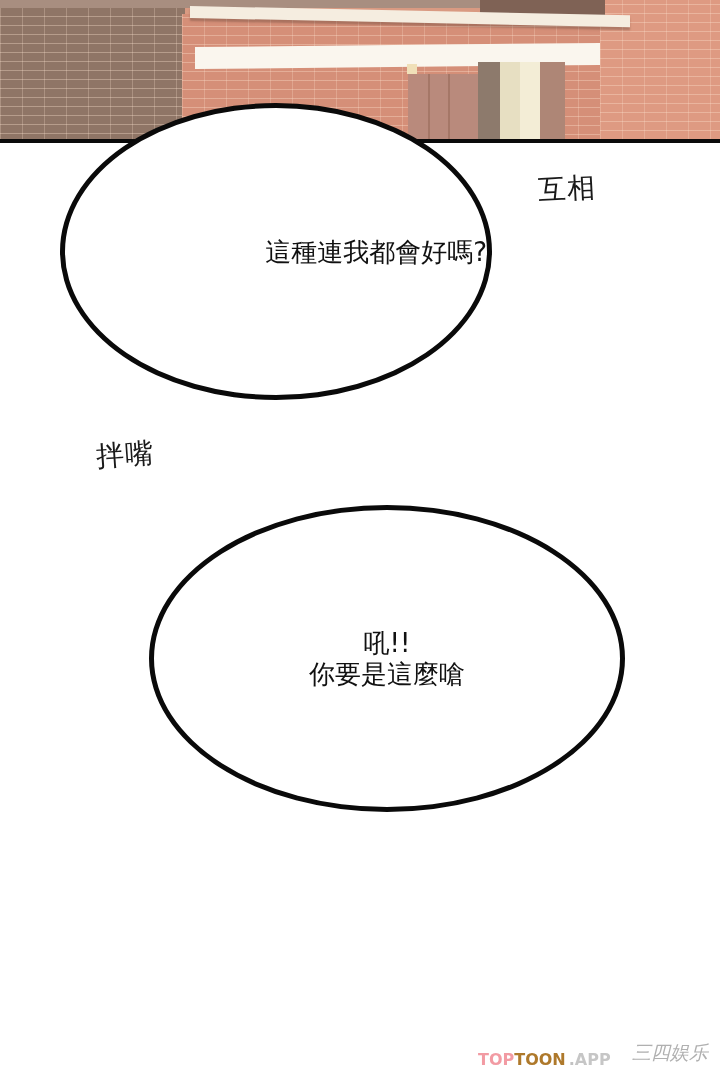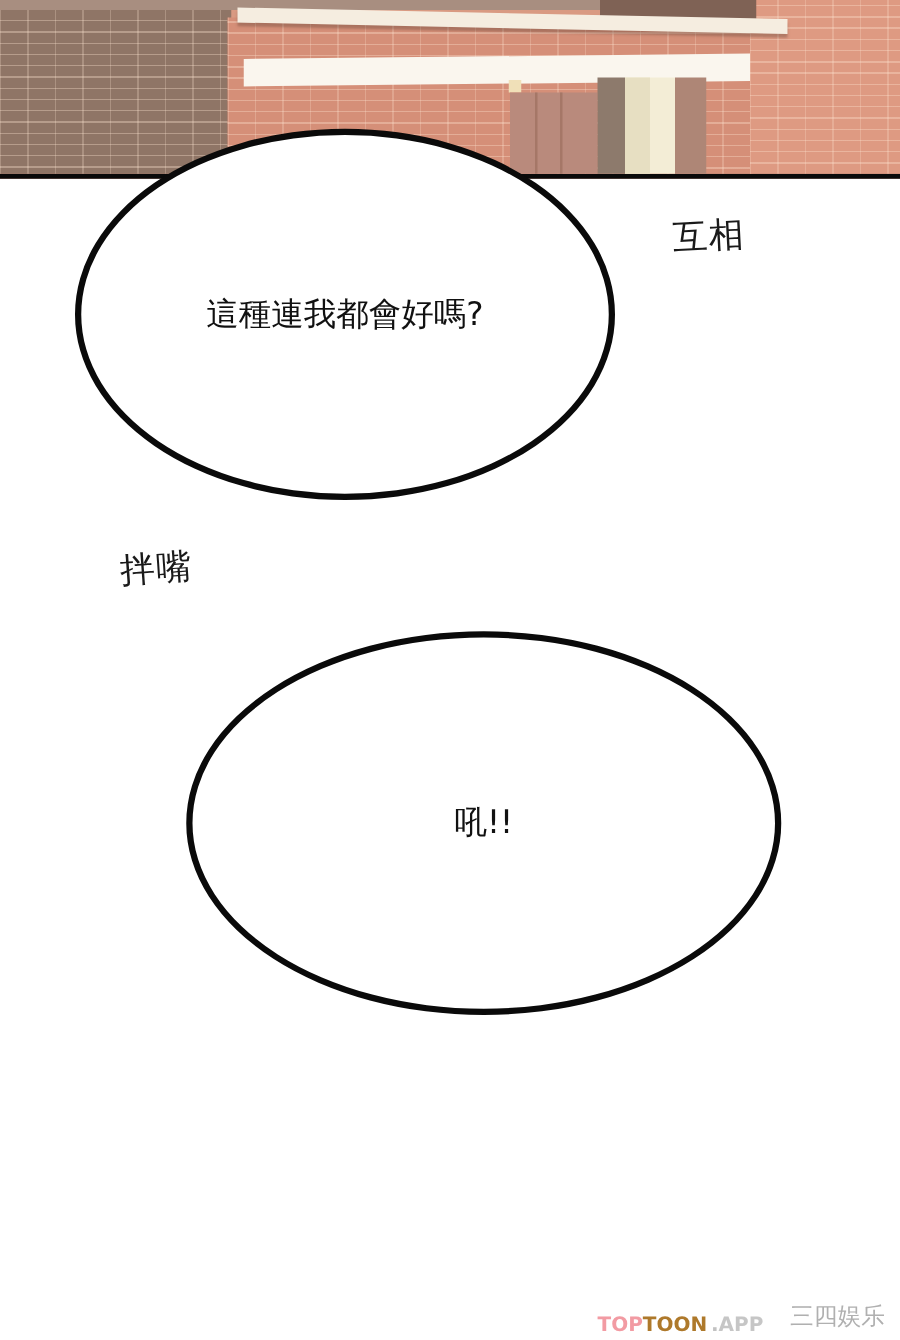--- a/index.html
+++ b/index.html
@@ -41,21 +41,21 @@
     .pillar-shade { position: absolute; left: 500px; top: 62px; width: 20px; height: 82px; background: #e7dfc2; }
     .door-right { position: absolute; left: 540px; top: 62px; width: 25px; height: 82px; background: #ae8676; }
     .small-sq { position: absolute; left: 407px; top: 64px; width: 10px; height: 10px; background: #f0e0b8; }
 
     .bubble {
       position: absolute; background: #ffffff;
       border: 5px solid #0a0a0a; border-radius: 50%;
       box-sizing: border-box;
       display: flex; align-items: center; justify-content: center;
     }
-    .bubble-1 { left: 60px; top: 103px; width: 432px; height: 297px; }
+    .bubble-1 { left: 60px; top: 103px; width: 432px; height: 297px; justify-content: flex-end; }
     .bubble-2 { left: 149px; top: 505px; width: 476px; height: 307px; }
     .bubble-text {
       color: #111111; font-size: 26px; line-height: 31px; text-align: center;
       font-family: "DejaVu Sans", sans-serif;
     }
     .bubble-1 .bubble-text { margin-top: 2px; }
     .bubble-2 .bubble-text { margin-top: 0px; }
     .line { display: block; white-space: nowrap; }
 
     .sfx {
@@ -72,21 +72,21 @@
       font-family: "DejaVu Sans", sans-serif; font-weight: bold; font-size: 16px;
       opacity: 0.85;
       margin-top: 12px;
     }
     .wm-top { color: #f08a94; }
     .wm-toon { color: #a16207; }
     .wm-dot { color: #b8b8b8; margin-left: 3px; }
     .wm-app { color: #bdbdbd; }
     .wm-cn {
       position: absolute; left: 632px; top: 1040px; font-size: 19px; color: #b0b0b0;
-      font-family: "DejaVu Sans", sans-serif; white-space: nowrap;
+      font-family: "DejaVu Sans", sans-serif; white-space: nowrap; font-style: italic;
     }
   </style>
 </head>
 <body>
 
 <div class="panel-top">
   <div class="upper-top"></div>
   <div class="brick wall-left"></div>
   <div class="brick wall-mid"></div>
   <div class="brick wall-right"></div>
@@ -108,20 +108,21 @@
     <span class="line">這種連我都會好嗎?</span>
   </div>
 </div>
 
 <div class="sfx sfx-1">互相</div>
 <div class="sfx sfx-2">拌嘴</div>
 
 <div class="bubble bubble-2">
   <div class="bubble-text">
     <span class="line">吼!!</span>
+    <span class="line">你要是這麼嗆</span>
   </div>
 </div>
 
 <div class="watermark">
   <span class="wm-top">TOP</span>
   <span class="wm-toon">TOON</span>
   <span class="wm-dot">.</span>
   <span class="wm-app">APP</span>
 </div>
 <div class="wm-cn">三四娱乐</div>

